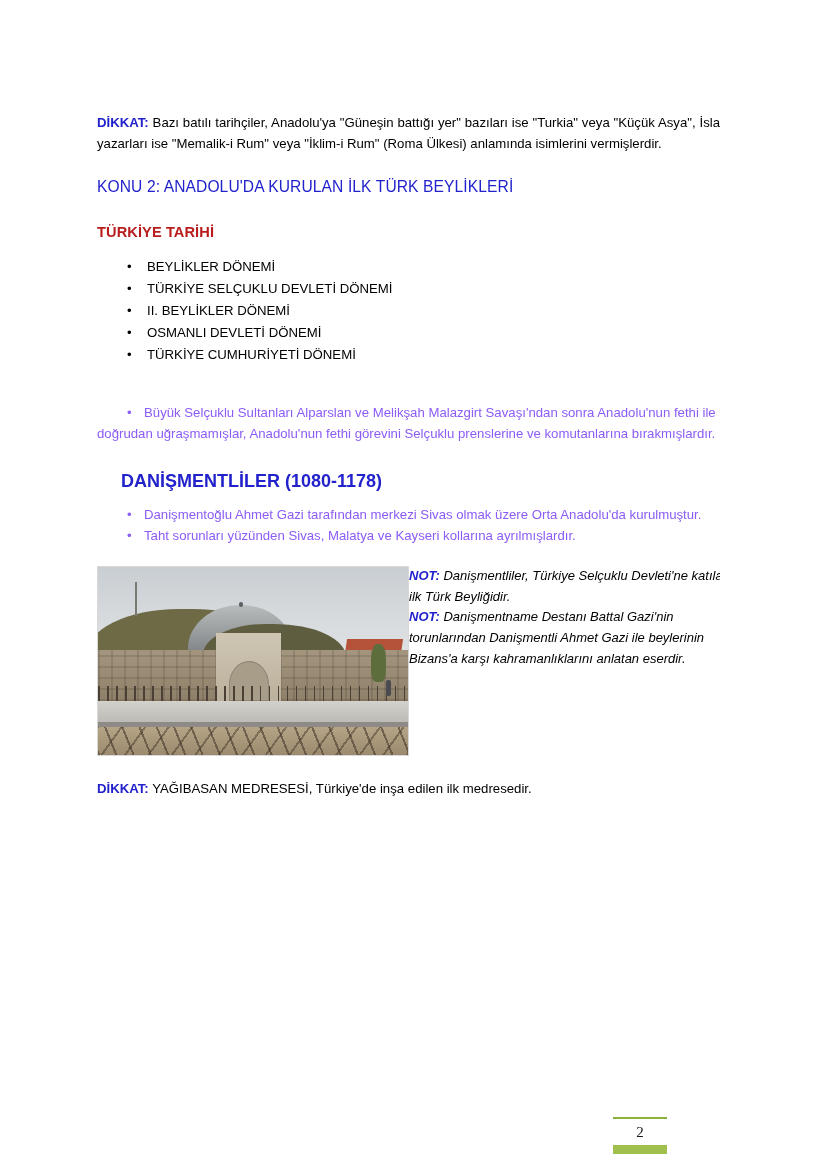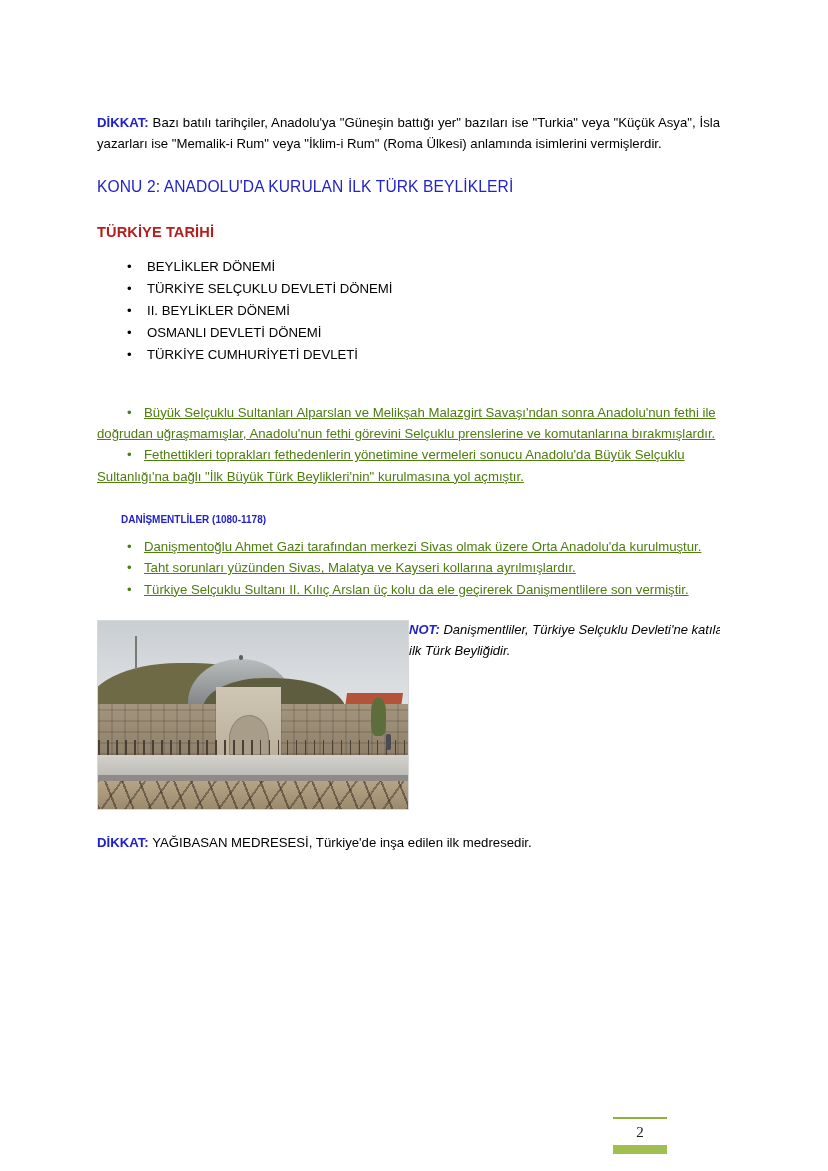--- a/index.html
+++ b/index.html
@@ -55,21 +55,21 @@
     color: #b91c1c;
     font-weight: bold;
     font-size: 14.6px;
     letter-spacing: 0.1px;
     margin: 0;
     line-height: 1.3;
   }
   .h-blue-sub {
     color: #2222cc;
     font-weight: bold;
-    font-size: 10px;
+    font-size: 18px;
     margin: 0;
     line-height: 1.3;
     padding-left: 24px;
   }
 
   .sp-10 { height: 10px; }
   .sp-20 { height: 20px; }
   .sp-22 { height: 22px; }
   .sp-26 { height: 26px; }
 
@@ -91,24 +91,23 @@
     left: 30px;
     top: 0;
     font-size: 13.2px;
     line-height: 1.66;
   }
 
   
   .bullet-para {
     font-size: 13.2px;
     line-height: 1.62;
-    color: #4d7c0f;
+    color: #8b5cf6;
     text-align: left;
     margin: 0;
-    text-decoration: underline;
   }
   .bullet-para .lead {
     display: inline-block;
     width: 47px;
     text-indent: 30px;
   }
 
   
   .media-row {
     display: flex;
@@ -256,42 +255,40 @@
     <div class="sp-26"></div>
 
     <h2 class="h-red">TÜRKİYE TARİHİ</h2>
     <div class="sp-10"></div>
 
     <ul class="dot-list">
       <li><span class="bullet">•</span><span>BEYLİKLER DÖNEMİ</span></li>
       <li><span class="bullet">•</span><span>TÜRKİYE SELÇUKLU DEVLETİ DÖNEMİ</span></li>
       <li><span class="bullet">•</span><span>II. BEYLİKLER DÖNEMİ</span></li>
       <li><span class="bullet">•</span><span>OSMANLI DEVLETİ DÖNEMİ</span></li>
-      <li><span class="bullet">•</span><span>TÜRKİYE CUMHURİYETİ DEVLETİ</span></li>
+      <li><span class="bullet">•</span><span>TÜRKİYE CUMHURİYETİ DÖNEMİ</span></li>
     </ul>
 
     <div class="sp-26"></div>
 
     <div class="sp-10"></div>
 
     <p class="bullet-para"><span class="lead">•</span><span>Büyük Selçuklu Sultanları Alparslan ve Melikşah Malazgirt Savaşı'ndan sonra Anadolu'nun fethi ile doğrudan uğraşmamışlar, Anadolu'nun fethi görevini Selçuklu prenslerine ve komutanlarına bırakmışlardır.</span></p>
 
-    <p class="bullet-para"><span class="lead">•</span><span>Fethettikleri toprakları fethedenlerin yönetimine vermeleri sonucu Anadolu'da Büyük Selçuklu Sultanlığı'na bağlı "İlk Büyük Türk Beylikleri'nin" kurulmasına yol açmıştır.</span></p>
 
     <div class="sp-26"></div>
 
     <h3 class="h-blue-sub">DANİŞMENTLİLER (1080-1178)</h3>
     <div class="sp-10"></div>
 
     <p class="bullet-para"><span class="lead">•</span><span>Danişmentoğlu Ahmet Gazi tarafından merkezi Sivas olmak üzere Orta Anadolu'da kurulmuştur.</span></p>
 
 
     <p class="bullet-para"><span class="lead">•</span><span>Taht sorunları yüzünden Sivas, Malatya ve Kayseri kollarına ayrılmışlardır.</span></p>
 
-    <p class="bullet-para"><span class="lead">•</span><span>Türkiye Selçuklu Sultanı II. Kılıç Arslan üç kolu da ele geçirerek Danişmentlilere son vermiştir.</span></p>
 
     <div class="sp-20"></div>
 
     <div class="media-row">
 
       <div class="photo">
         <div class="sky"></div>
         <div class="hill"></div>
         <div class="mast"></div>
         <div class="dome"></div>
@@ -305,20 +302,21 @@
         <div class="tree"></div>
         <div class="fence"></div>
         <div class="person"></div>
         <div class="road"></div>
         <div class="curb"></div>
         <div class="stonewall"></div>
       </div>
 
       <div class="notes">
         <p class="note-line"><span class="note-lbl">NOT:</span><span> Danişmentliler, Türkiye Selçuklu Devleti'ne katılan ilk Türk Beyliğidir.</span></p>
+        <p class="note-line"><span class="note-lbl">NOT:</span><span> Danişmentname Destanı Battal Gazi'nin torunlarından Danişmentli Ahmet Gazi ile beylerinin Bizans'a karşı kahramanlıklarını anlatan eserdir.</span></p>
       </div>
 
     </div>
 
     <div class="sp-22"></div>
 
     <p class="para"><span class="lbl-blue">DİKKAT:</span><span> YAĞIBASAN MEDRESESİ, Türkiye'de inşa edilen ilk medresedir.</span></p>
 
   </div>
 

